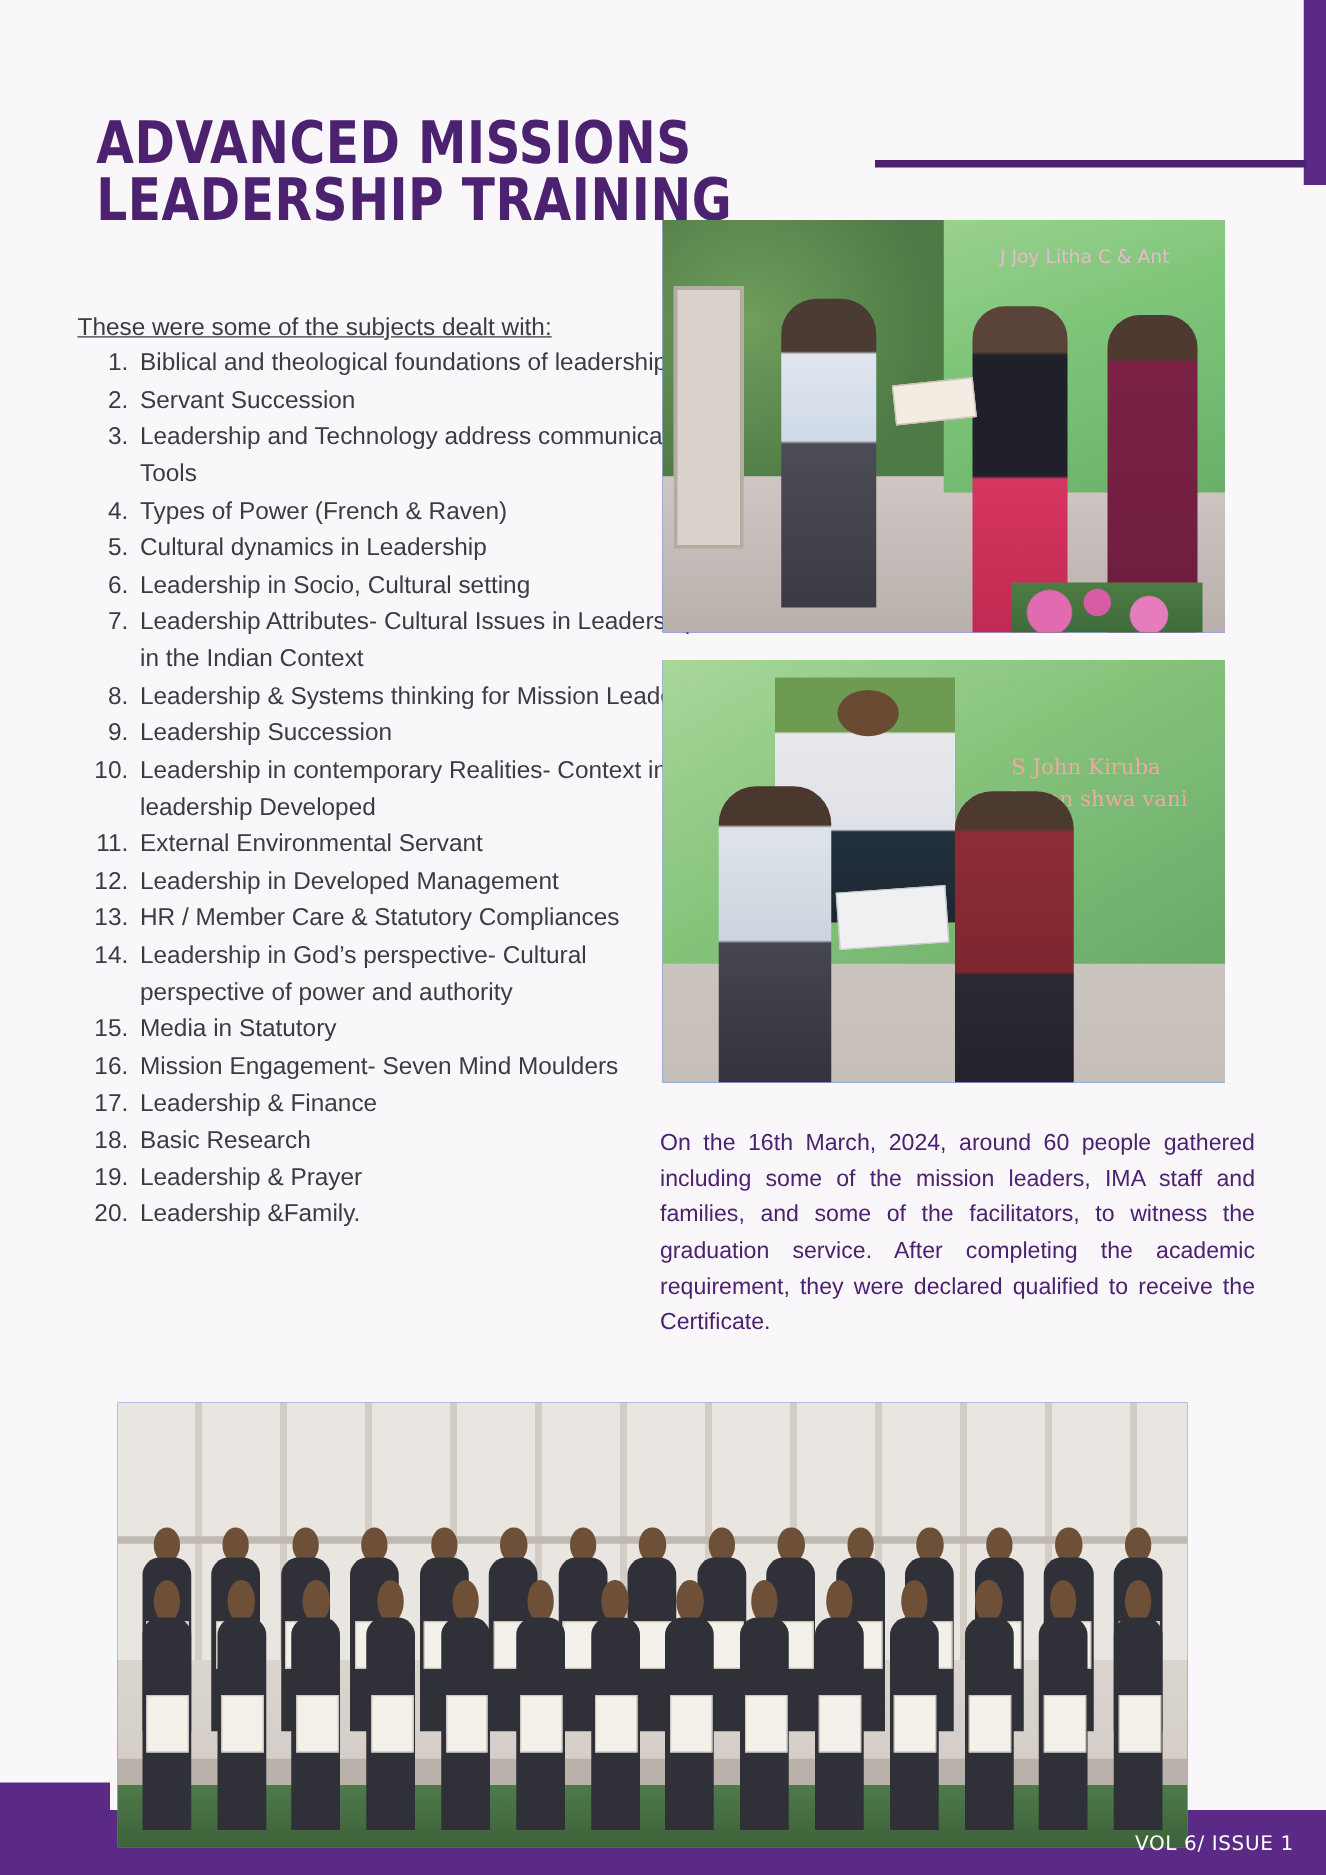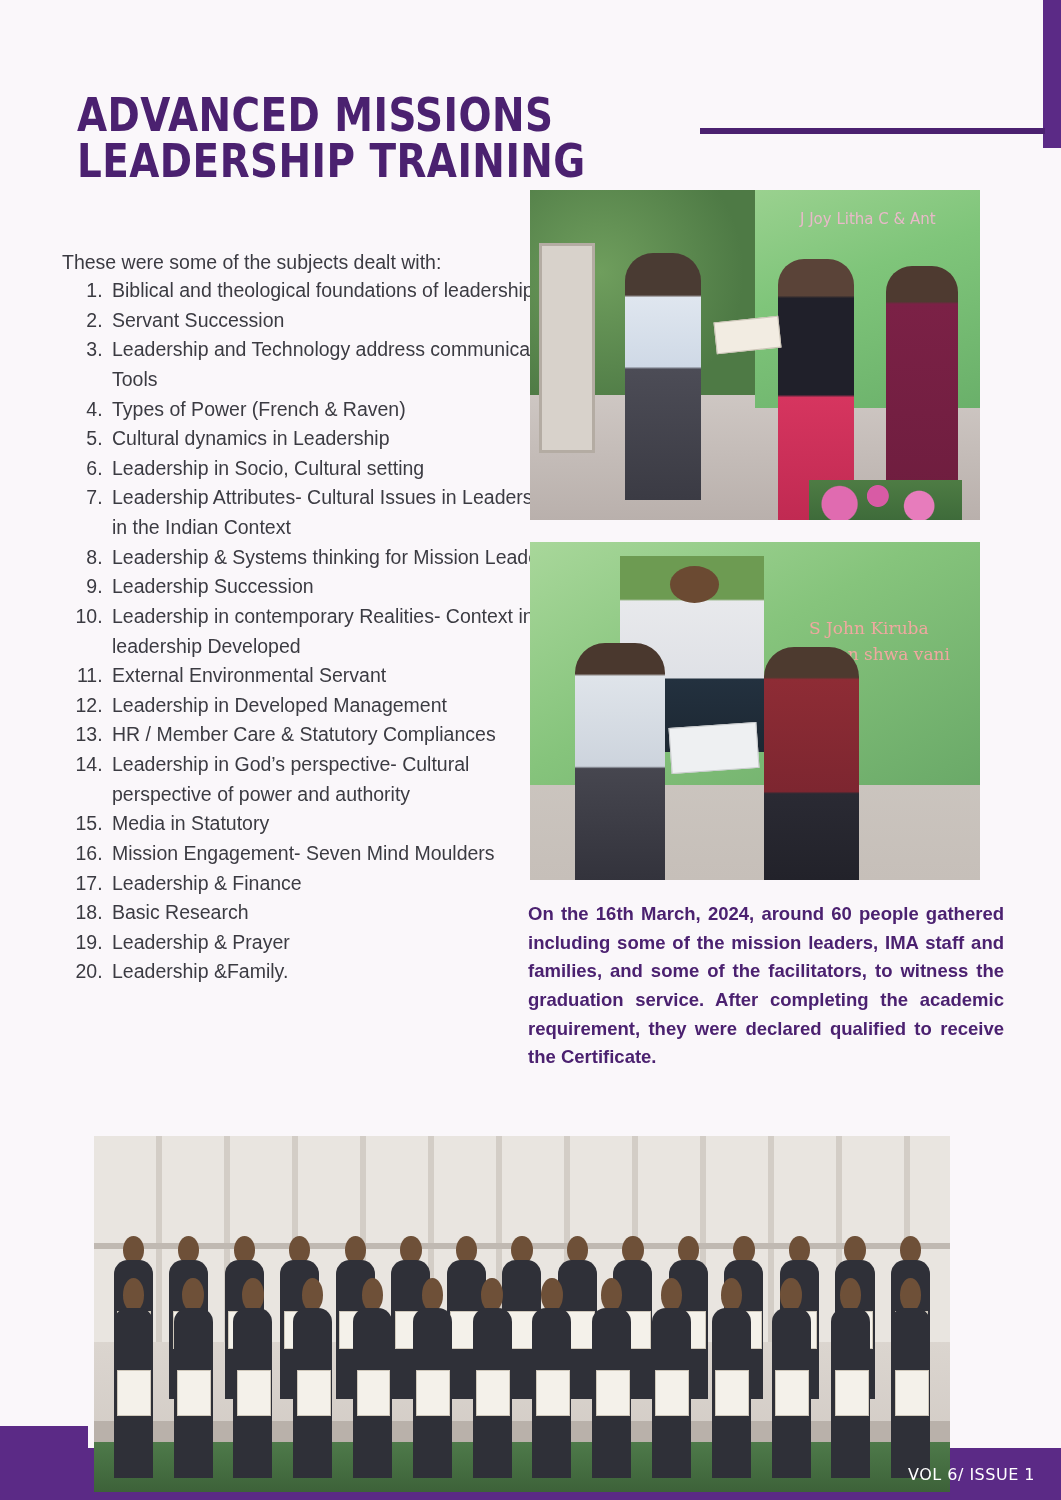--- a/index.html
+++ b/index.html
@@ -71,20 +71,21 @@
   }
 
   .intro {
     position: absolute;
     left: 62px;
     top: 248px;
     width: 450px;
     font-size: 19.5px;
     color: #3b3b42;
     line-height: 1.5;
+    text-decoration: underline;
   }
 
   ol.subjects {
     position: absolute;
     left: 62px;
     top: 276px;
     width: 460px;
     margin: 0;
     padding-left: 46px;
     font-size: 19.5px;
@@ -93,34 +94,33 @@
   }
   ol.subjects li {
     margin: 0;
     padding-left: 4px;
   }
 
   .photo {
     position: absolute;
     background: #1d4ed8;
     overflow: hidden;
-    margin-top: 14px;
   }
 
   #photo-award-1 { left: 530px; top: 176px; width: 450px; height: 330px; }
   #photo-award-2 { left: 530px; top: 528px; width: 450px; height: 338px; }
   #photo-group   { left: 94px;  top: 1122px; width: 856px; height: 356px; }
 
   .caption {
     position: absolute;
     left: 528px;
     top: 900px;
     width: 476px;
     font-size: 18.5px;
-    font-weight: bold;
+    font-weight: normal;
     color: #4b2170;
     line-height: 1.55;
     text-align: justify;
   }
 
   .issue-label {
     position: absolute;
     right: 26px;
     bottom: 16px;
     color: #ffffff;

